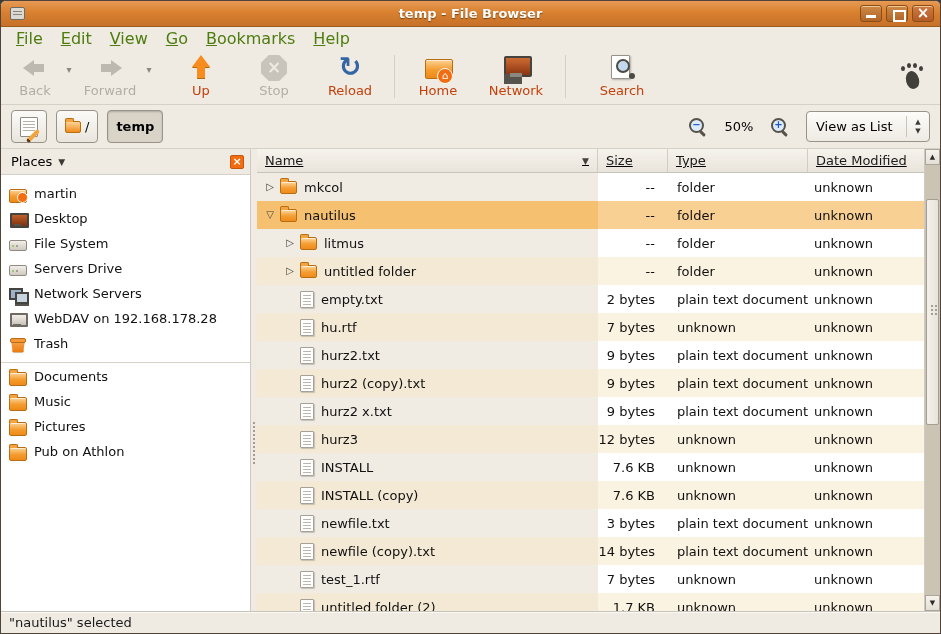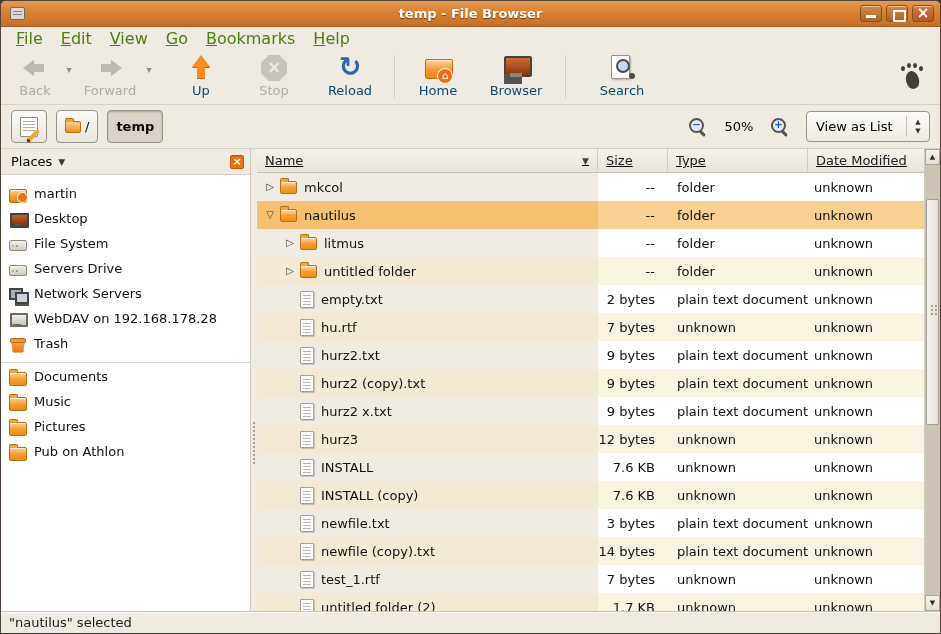--- a/index.html
+++ b/index.html
@@ -29,21 +29,21 @@
   
   .menubar { height:22px; flex:none; display:flex; align-items:center; background:#efeae2; padding-left:6px; }
   .menu-item { padding:2px 9px; font-size:16px; color:#4d7c0f; }
   .menu-item .mn { text-decoration:underline; }
 
   
   .toolbar { height:56px; flex:none; display:flex; align-items:stretch; background:#efeae2;
              border-bottom:1px solid #d6d1c7; }
   .tb-item { display:flex; flex-direction:column; align-items:center; justify-content:flex-start; padding-top:4px; }
   .tb-item .ticon { width:30px; height:30px; position:relative; flex:none; }
-  .tb-item .tlabel { font-size:13px; color:#0c4a6e; line-height:15px; white-space:nowrap; }
+  .tb-item .tlabel { font-size:13px; color:#c2410c; line-height:15px; white-space:nowrap; }
   .tb-item.dis .tlabel { color:#b2aea5; }
   .tb-item .tglyph { display:none; }
   .tb-item.caret { width:16px; justify-content:center; padding-top:0; }
   .tb-item.caret .tglyph { display:block; color:#8d897f; font-size:10px; margin-top:-14px; }
   .tb-item.sep { width:1px; background:#d5d0c6; margin:6px 13px; padding:0; }
 
   .i-back   { margin-left:8px; width:52px; }
   .i-forward{ margin-left:2px; width:62px; }
   .i-up     { margin-left:18px; width:52px; }
   .i-stop   { margin-left:22px; width:50px; }
@@ -290,21 +290,21 @@
           
           
         </div>
         <div class="tb-item i-home">
           <span class="ticon"></span>
           <span class="tlabel">Home</span>
 
         </div>
         <div class="tb-item i-computer">
           <span class="ticon"></span>
-          <span class="tlabel">Browser</span>
+          <span class="tlabel">Network</span>
 
         </div>
         <div class="tb-item sep">
           
           
           
         </div>
         <div class="tb-item i-search">
           <span class="ticon"></span>
           <span class="tlabel">Search</span>

